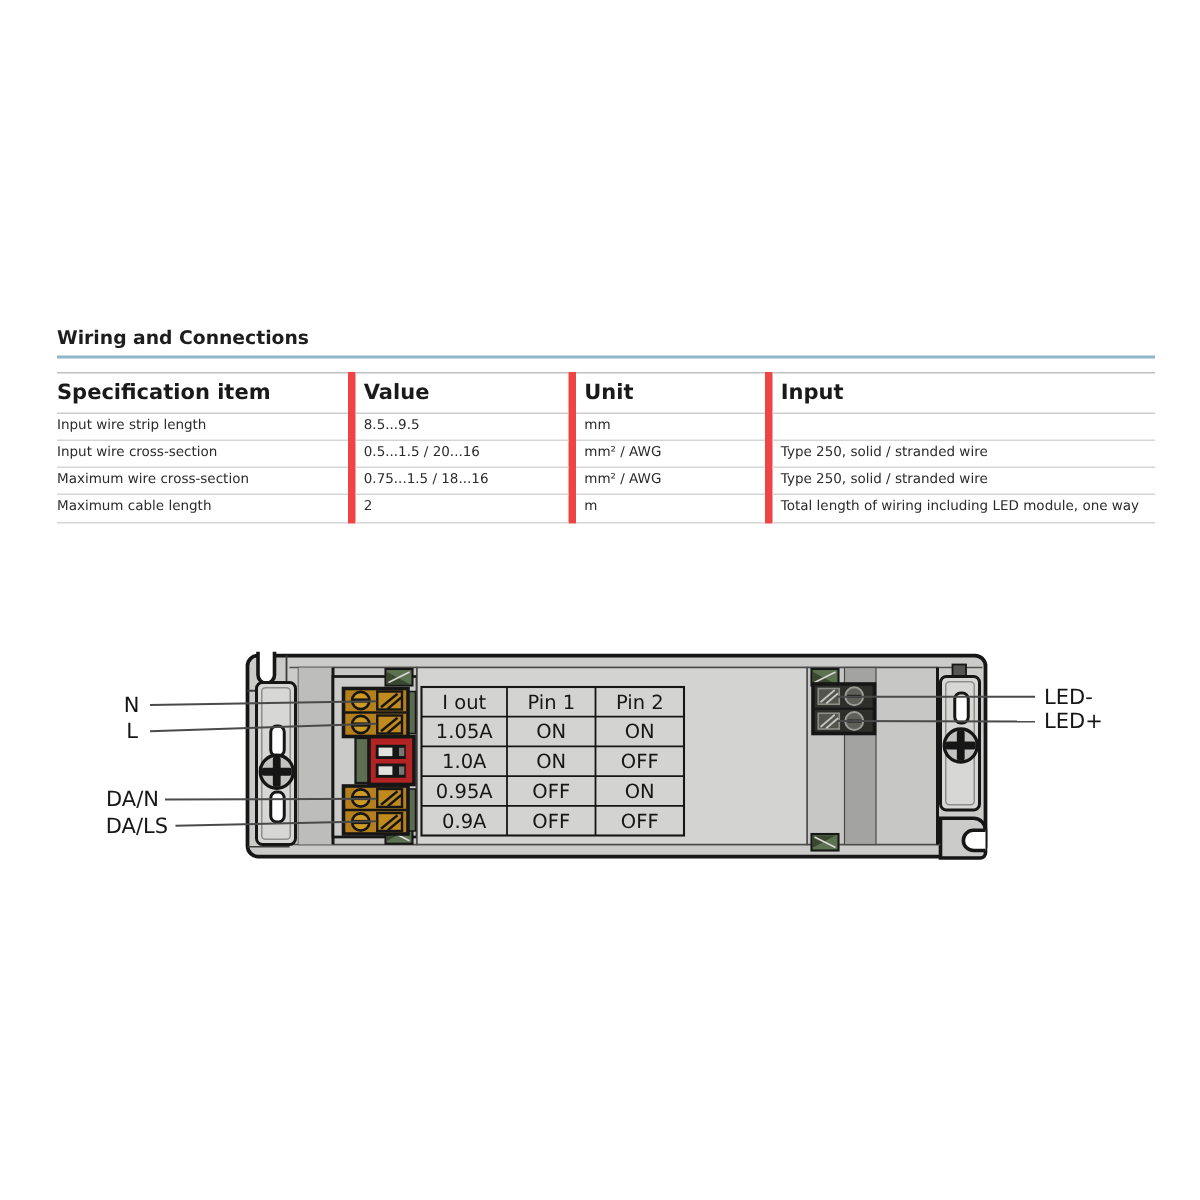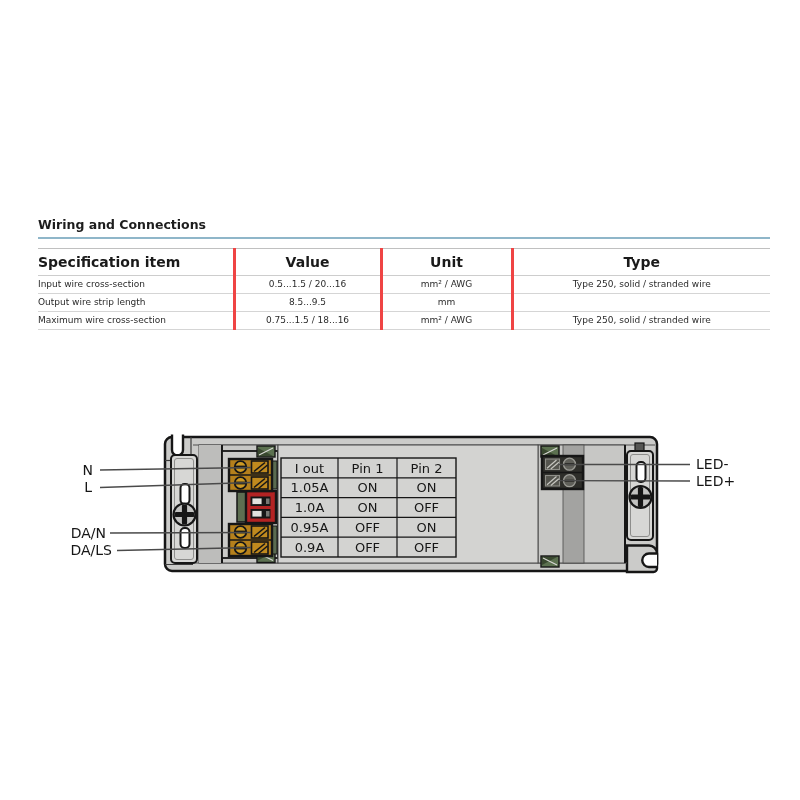--- a/index.html
+++ b/index.html
@@ -24,21 +24,21 @@
     font-size:14px; font-weight:bold; color:#1a1a1a; text-align:left;
     border-top:1px solid #c0c0c0; border-bottom:1px solid #cdcdcd;
     padding:6px 6px 5px 0; line-height:1.1;
   }
   table.spec-table td {
     border-bottom:1px solid #d5d5d5;
     padding:3.8px 6px 3.8px 0; line-height:1.05;
     white-space:nowrap; overflow:hidden;
   }
   table.spec-table th + th, table.spec-table td + td {
-    border-left:3px solid #ef4444; padding-left:6px;text-align:center;
+    border-left:5px solid #ef4444; padding-left:6px;
   }
   svg.diagram { position:absolute; left:0; top:0; width:800px; height:800px; }
   svg.diagram text { font-family:"DejaVu Sans","Liberation Sans",sans-serif; fill:#161616; }
   .wire-label { font-size:14px; }
   .dip-text { font-size:13px; }
 </style>
 </head>
 <body>
 
 <div class="page">
@@ -51,41 +51,47 @@
         <col style="width:196px">
         <col style="width:147px">
         <col style="width:131px">
         <col style="width:258px">
       </colgroup>
     <thead>
       <tr>
         <th>Specification item</th>
         <th>Value</th>
         <th>Unit</th>
-        <th>Type</th>
+        <th>Input</th>
       </tr>
     </thead>
     <tbody>
+      <tr>
+        <td>Input wire strip length</td>
+        <td>8.5...9.5</td>
+        <td>mm</td>
+        <td></td>
+      </tr>
       <tr>
         <td>Input wire cross-section</td>
         <td>0.5...1.5 / 20...16</td>
         <td>mm² / AWG</td>
         <td>Type 250, solid / stranded wire</td>
       </tr>
       <tr>
-        <td>Output wire strip length</td>
-        <td>8.5...9.5</td>
-        <td>mm</td>
-        <td></td>
-      </tr>
-      <tr>
         <td>Maximum wire cross-section</td>
         <td>0.75...1.5 / 18...16</td>
         <td>mm² / AWG</td>
         <td>Type 250, solid / stranded wire</td>
+      </tr>
+      <tr>
+        <td>Maximum cable length</td>
+        <td>2</td>
+        <td>m</td>
+        <td>Total length of wiring including LED module, one way</td>
       </tr>
     </tbody>
   </table>
 
   <svg class="diagram" viewBox="0 0 800 800">
     <defs>
       <g id="term-orange">
         <rect x="0" y="0" width="43" height="32" fill="#b5801c" stroke="#161616" stroke-width="2.4"></rect>
         <line x1="1" y1="16" x2="42" y2="16" stroke="#161616" stroke-width="1.6"></line>
         <circle cx="11.5" cy="8" r="5.8" fill="#cd9a24" stroke="#161616" stroke-width="1.8"></circle>

